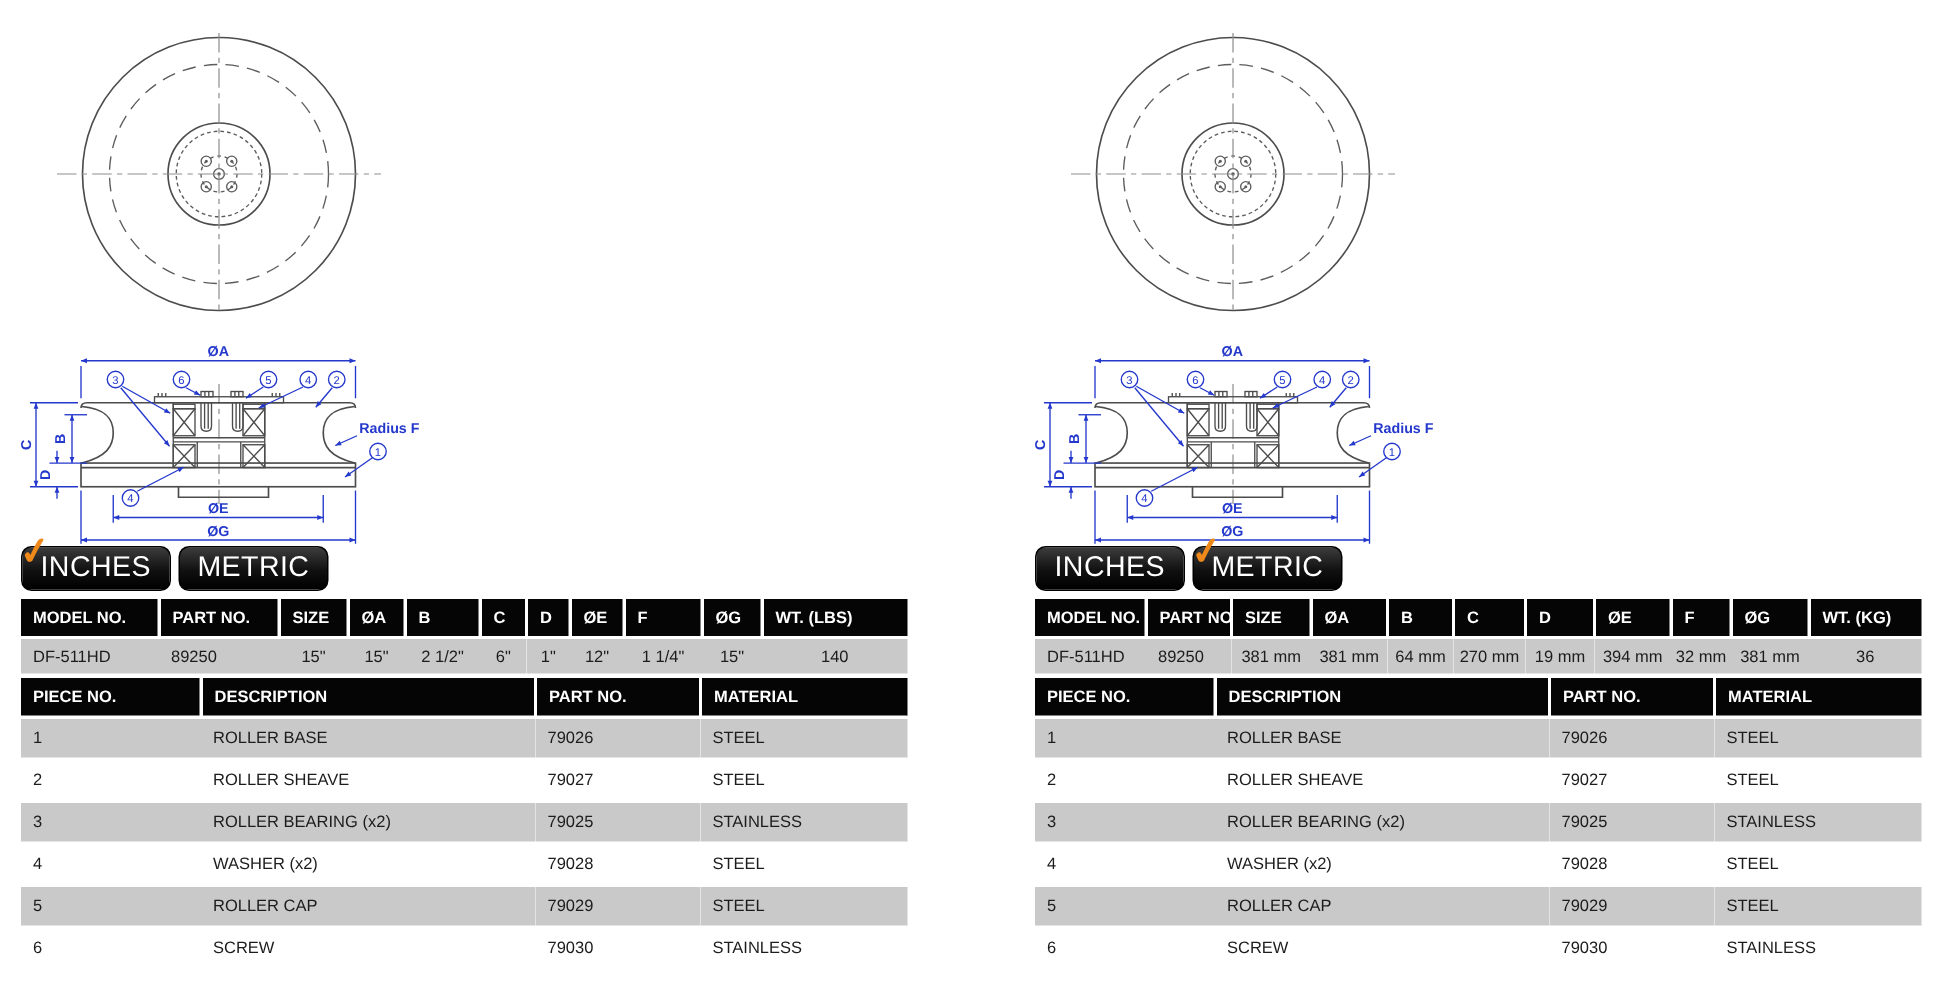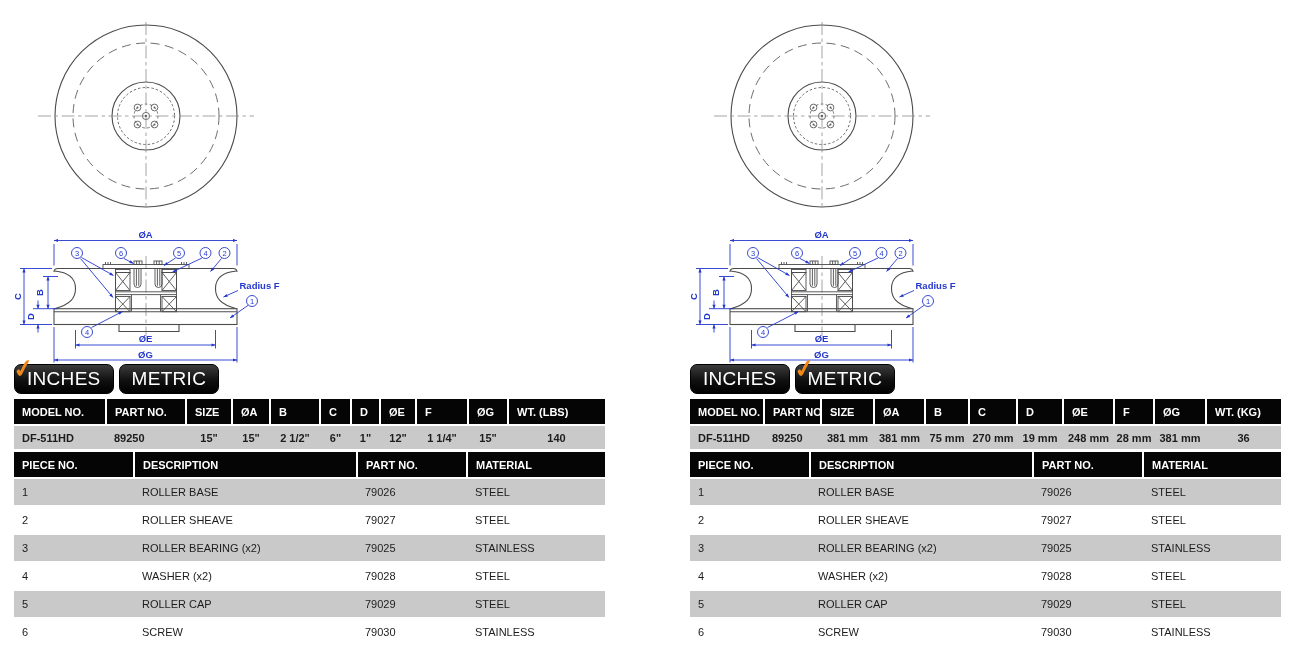--- a/index.html
+++ b/index.html
@@ -32,21 +32,21 @@
 
   
   table { border-collapse: collapse; table-layout: fixed; width: 591px; font-size: 11px; }
   th {
     background: #050505; color: #ffffff; font-weight: bold; text-align: left;
     height: 26px; padding: 0 4px 0 8px; border-right: 2px solid #fff;
     border-bottom: 2px solid #fff; white-space: nowrap; overflow: hidden;
   }
   th:last-child { border-right: none; }
   td { color: #1c1c1c; white-space: nowrap; overflow: hidden; }
-  table.spec td { background: #c9c9c9; height: 24px; padding: 0 0 0 8px; font-weight: bold; }
+  table.spec td { background: #c9c9c9; height: 24px; padding: 0 0 0 8px; }
   table.spec td:nth-child(n+3) { text-align: center; padding: 0; }
   table.parts { margin-top: 3px; }
   table.parts td { height: 28px; padding: 0 0 0 8px; border-bottom: 2px solid #fff; }
   table.parts tbody tr:nth-child(odd) td { background: #c9c9c9; }
   table.parts tbody tr:nth-child(even) td { background: #ffffff; }
 </style>
 </head>
 <body>
 
 <div class="panels">
@@ -356,25 +356,25 @@
             <th>ØG</th>
             <th>WT. (KG)</th>
           </tr>
       </thead>
       <tbody>
         <tr>
           <td>DF-511HD</td>
           <td>89250</td>
           <td>381 mm</td>
           <td>381 mm</td>
-          <td>75 mm</td>
+          <td>64 mm</td>
           <td>270 mm</td>
           <td>19 mm</td>
-          <td>248 mm</td>
-          <td>28 mm</td>
+          <td>394 mm</td>
+          <td>32 mm</td>
           <td>381 mm</td>
           <td>36</td>
         </tr>
       </tbody>
     </table>
 
     <table class="parts">
       <colgroup>
         <col style="width:120px">
           <col style="width:223px">

